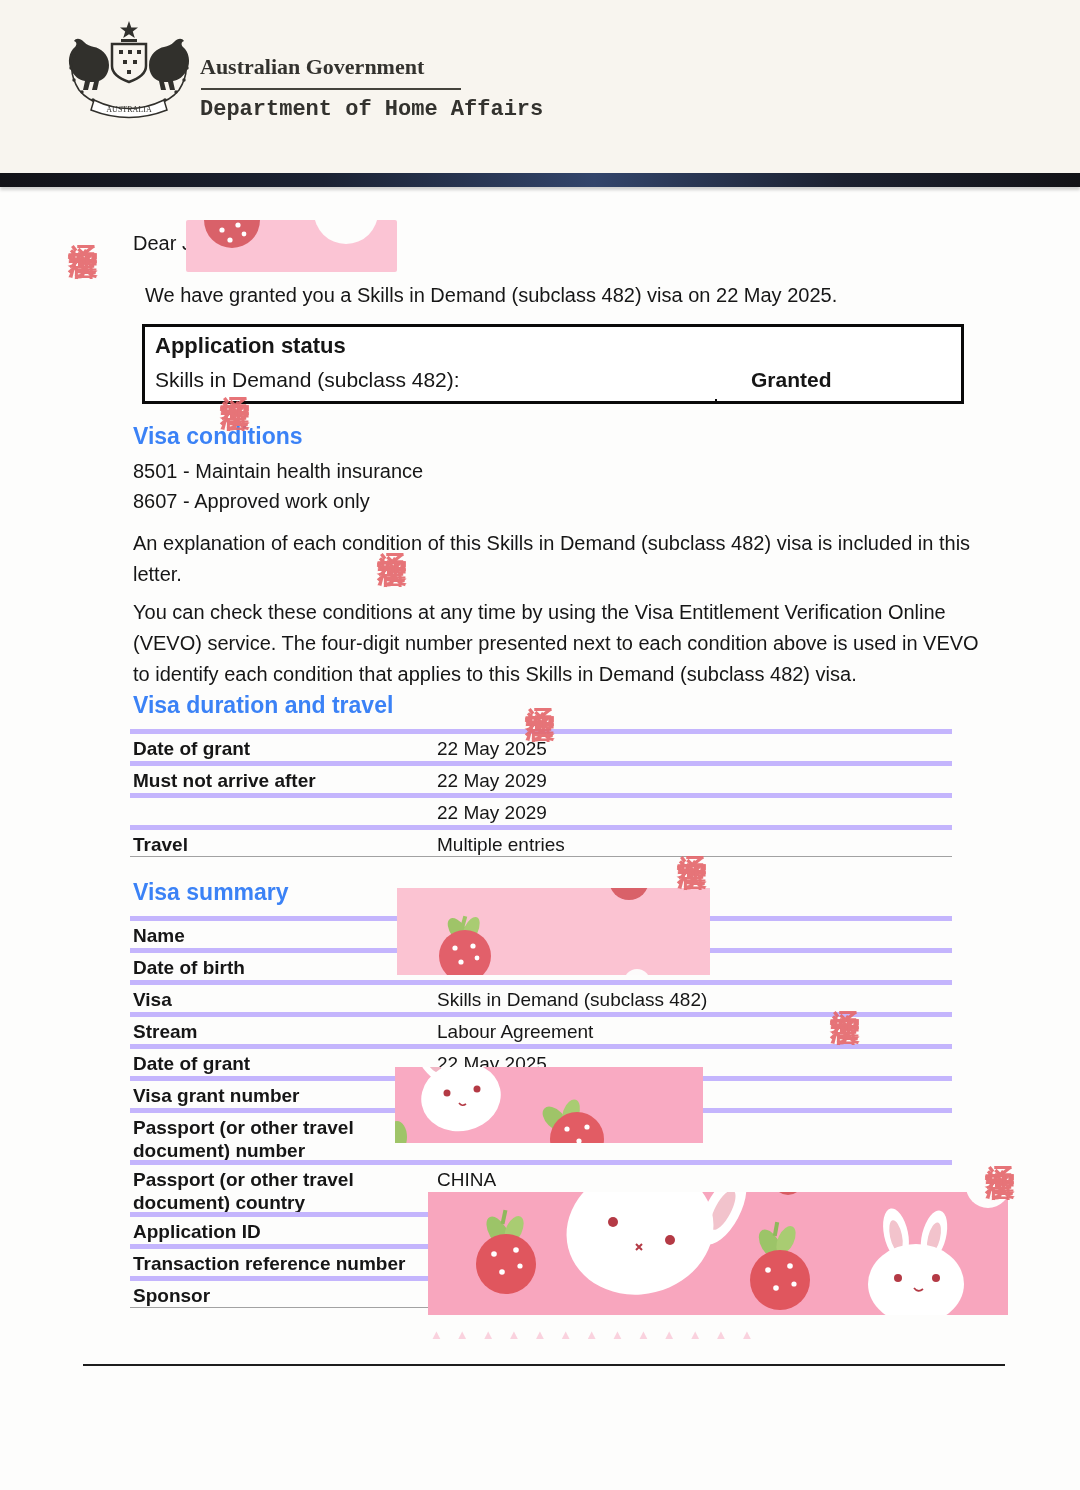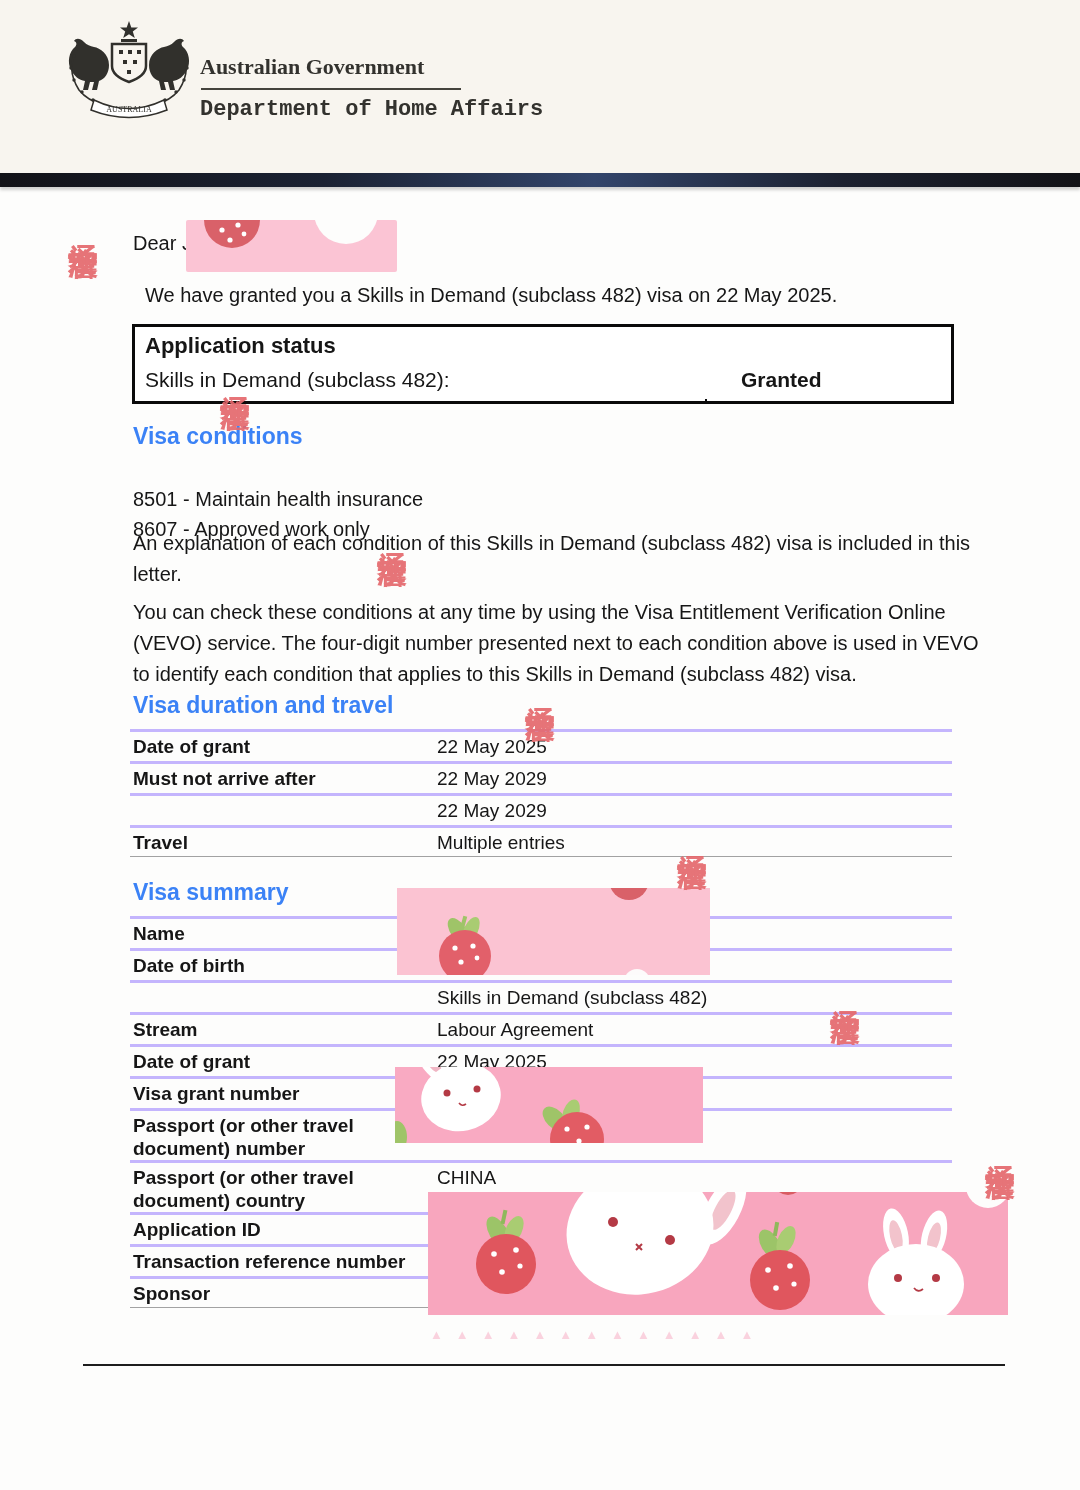--- a/index.html
+++ b/index.html
@@ -19,39 +19,39 @@
     font-weight:bold;font-size:22px;color:#33322e;}
 
   .watermark{position:absolute;writing-mode:vertical-rl;text-orientation:upright;
     font-size:30px;line-height:34px;font-weight:bold;letter-spacing:2px;color:#e5696d;
     z-index:40;opacity:.92;}
 
   .body-text{position:absolute;font-size:20px;line-height:31px;color:#161616;}
   .salutation{left:133px;top:228px;}
   .intro{left:133px;top:280px;width:850px;margin-left:12px;}
 
-  .status-box{position:absolute;left:132px;top:324px;width:816px;height:74px;
+  .status-box{position:absolute;left:142px;top:324px;width:816px;height:74px;
     border:3px solid #0a0a0a;background:#fff;z-index:10;}
   .status-title{position:absolute;left:10px;top:6px;font-size:22px;font-weight:bold;}
   .status-label{position:absolute;left:10px;top:41px;font-size:21px;}
   .status-value{position:absolute;left:574px;top:41px;font-size:21px;font-weight:bold;margin-left:32px;}
   .status-tick{position:absolute;left:570px;bottom:-3px;width:2px;height:5px;background:#0a0a0a;}
 
   .section-title{position:absolute;font-size:23px;font-weight:bold;color:#3b82f6;}
   .t-conditions{left:133px;top:423px;}
-  .cond-list{position:absolute;left:133px;top:456px;font-size:20px;line-height:30px;margin-top:28px;}
+  .cond-list{position:absolute;left:133px;top:456px;font-size:20px;line-height:30px;}
   .para1{left:133px;top:528px;width:852px;}
   .para2{left:133px;top:597px;width:852px;}
   .t-duration{left:133px;top:692px;}
   .t-summary{left:133px;top:879px;}
 
   .dtable{position:absolute;left:130px;width:822px;z-index:10;}
   .dur-table{top:729px;}
   .sum-table{top:916px;}
-  .trow{position:relative;box-sizing:border-box;height:32px;border-top:3px solid #c4b5fd;}
+  .trow{position:relative;box-sizing:border-box;height:32px;border-top:5px solid #c4b5fd;}
   .trow.tall{height:52px;}
   .trow:last-child{border-bottom:1px solid #a2a2a2;}
   .tlabel{position:absolute;left:3px;top:3px;width:280px;font-size:19px;font-weight:bold;line-height:23px;}
   .tvalue{position:absolute;left:307px;top:3px;width:500px;font-size:19px;line-height:23px;}
 
   .sticker{position:absolute;z-index:20;}
   .lace{position:absolute;left:430px;top:1327px;width:380px;z-index:18;
     color:#fad2de;font-size:13px;letter-spacing:13px;white-space:nowrap;}
   .bottom-rule{position:absolute;left:83px;top:1364px;width:922px;height:2px;background:#1d1d1d;}
 </style>
@@ -149,20 +149,21 @@
   <div class="dtable sum-table">
     <div class="trow">
       <div class="tlabel">Name</div>
       <div class="tvalue"></div>
     </div>
     <div class="trow">
       <div class="tlabel">Date of birth</div>
       <div class="tvalue"></div>
     </div>
     <div class="trow">
+      <div class="tlabel">Visa</div>
       <div class="tvalue">Skills in Demand (subclass 482)</div>
     </div>
     <div class="trow">
       <div class="tlabel">Stream</div>
       <div class="tvalue">Labour Agreement</div>
     </div>
     <div class="trow">
       <div class="tlabel">Date of grant</div>
       <div class="tvalue">22 May 2025</div>
     </div>

